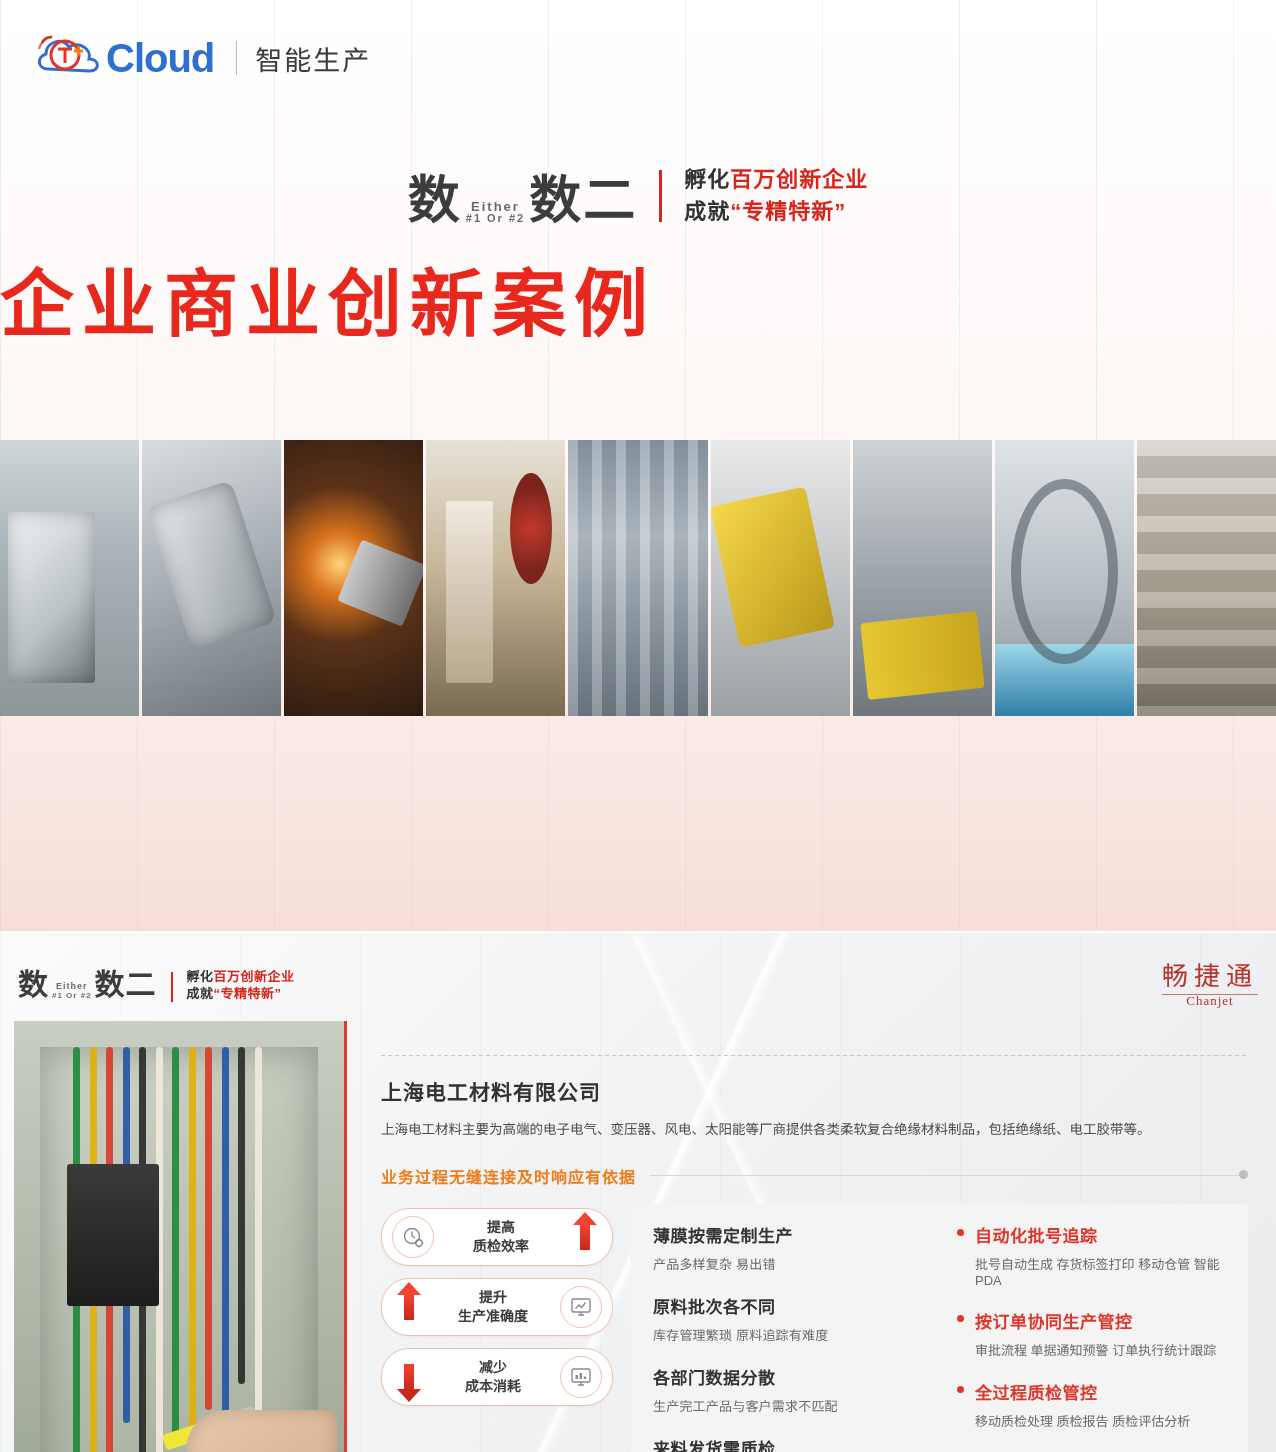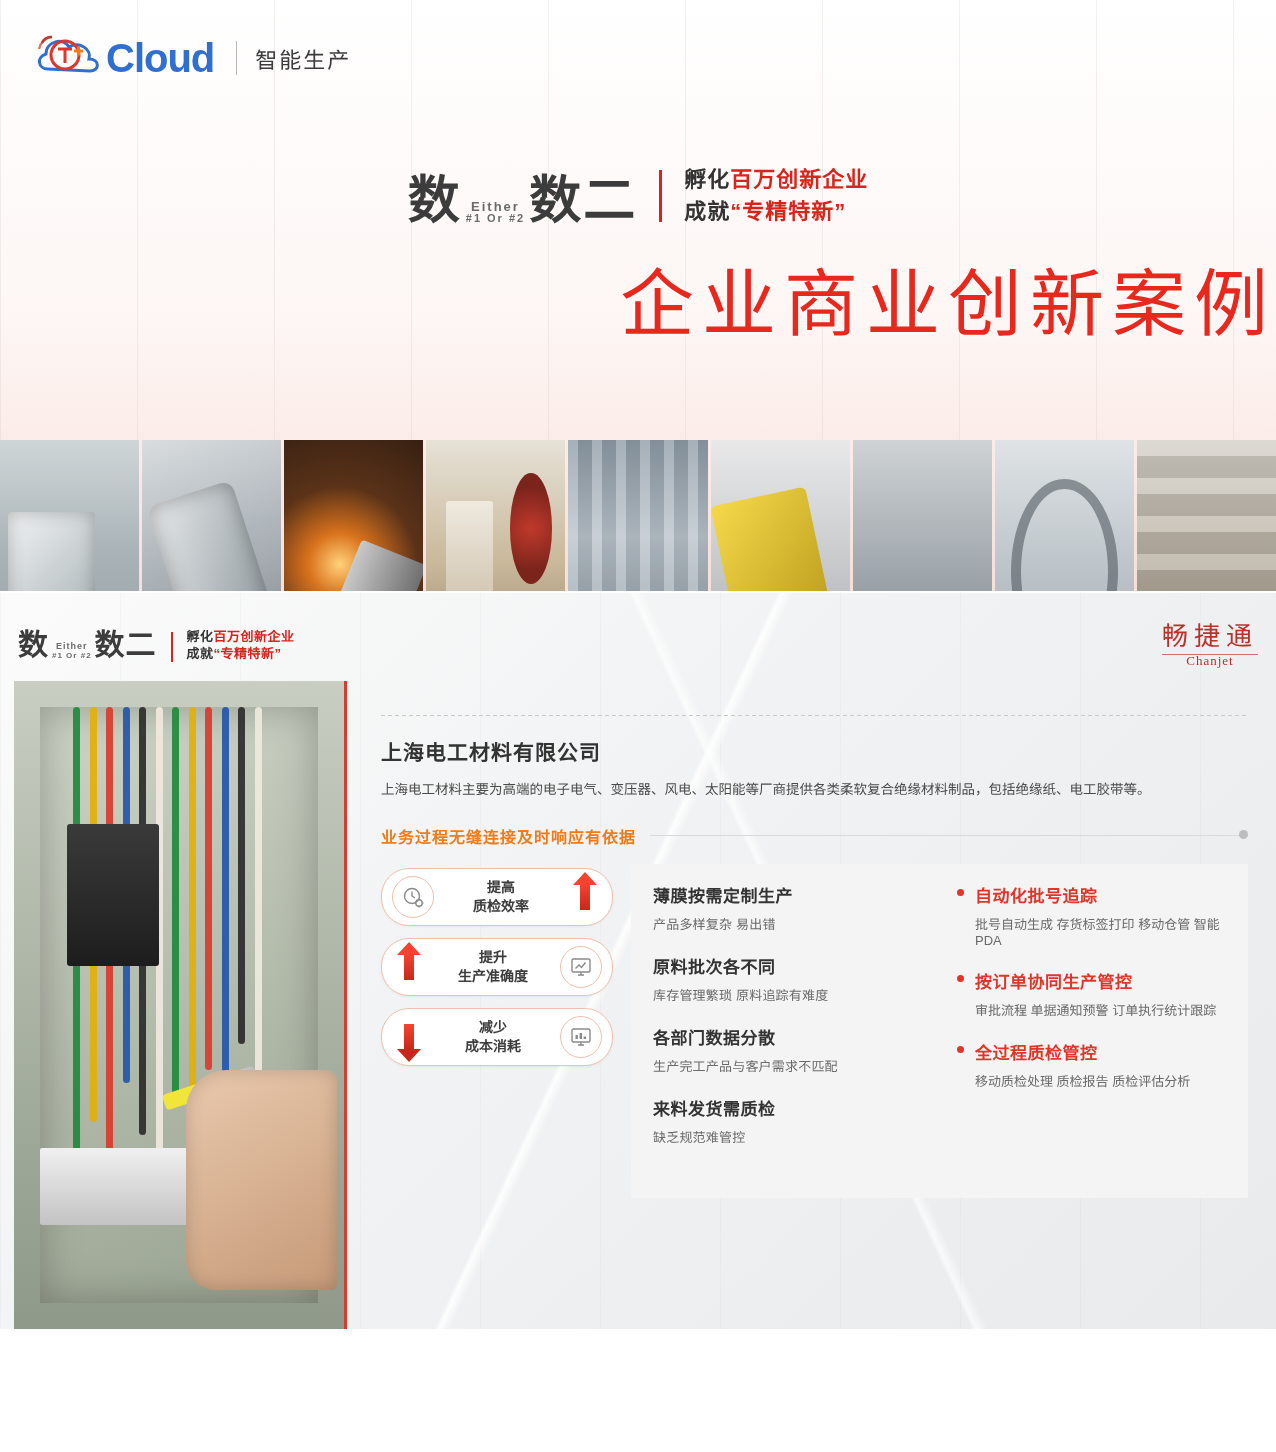--- a/index.html
+++ b/index.html
@@ -12,21 +12,21 @@
     height: 1452px;
     font-family: "Liberation Sans", "DejaVu Sans", sans-serif;
     overflow: hidden;
     position: relative;
   }
 
   
   .slide-top {
     position: relative;
     width: 1276px;
-    height: 591px;
+    height: 931px;
     background: linear-gradient(180deg, #ffffff 0%, #fdf6f4 55%, #fbeae6 78%, #f7ded9 100%);
     overflow: hidden;
   }
   .vgrid {
     position: absolute;
     top: 0; left: 0; right: 0; bottom: 0;
     background-image: repeating-linear-gradient(
       to right,
       rgba(210,200,198,0.28) 0px,
       rgba(210,200,198,0.28) 1px,
@@ -52,21 +52,21 @@
     font-weight: 600;
     margin-left: -6px;
   }
   .logo-divider {
     width: 1px;
     height: 34px;
     background: #b9b9b9;
     margin: 0 18px 0 22px;
   }
   .logo-sub {
-    font-size: 22px;
+    font-size: 27px;
     color: #3b3b3b;
     letter-spacing: 2px;
   }
 
   .hero-badge {
     position: absolute;
     top: 158px;
     left: 0; right: 0;
     display: flex;
     justify-content: center;
@@ -106,23 +106,23 @@
     font-weight: bold;
     color: #333;
     letter-spacing: 1px;
   }
   .badge-slogan .hl { color: #d8241c; }
 
   .hero-title {
     position: absolute;
     top: 244px;
     left: 0; right: 0;
-    text-align: right;
+    text-align: left;
     font-size: 74px;
-    font-weight: normal;
+    font-weight: bold;
     letter-spacing: 8px;
     color: #e8271d;
     text-shadow: 0 2px 0 rgba(255,255,255,0.5);
   }
 
   .photo-strip {
     position: absolute;
     left: 0; right: 0;
     top: 440px;
     height: 276px;

